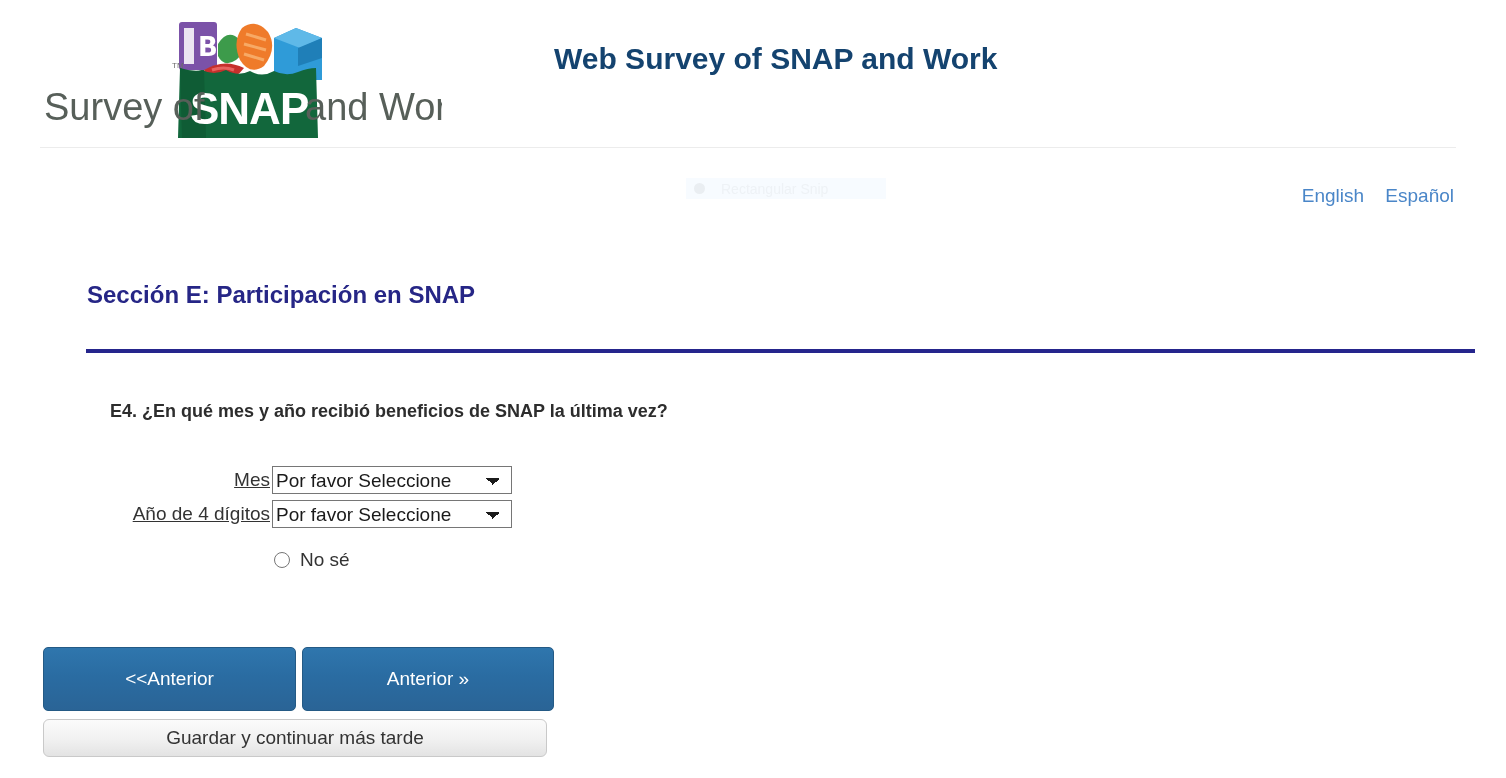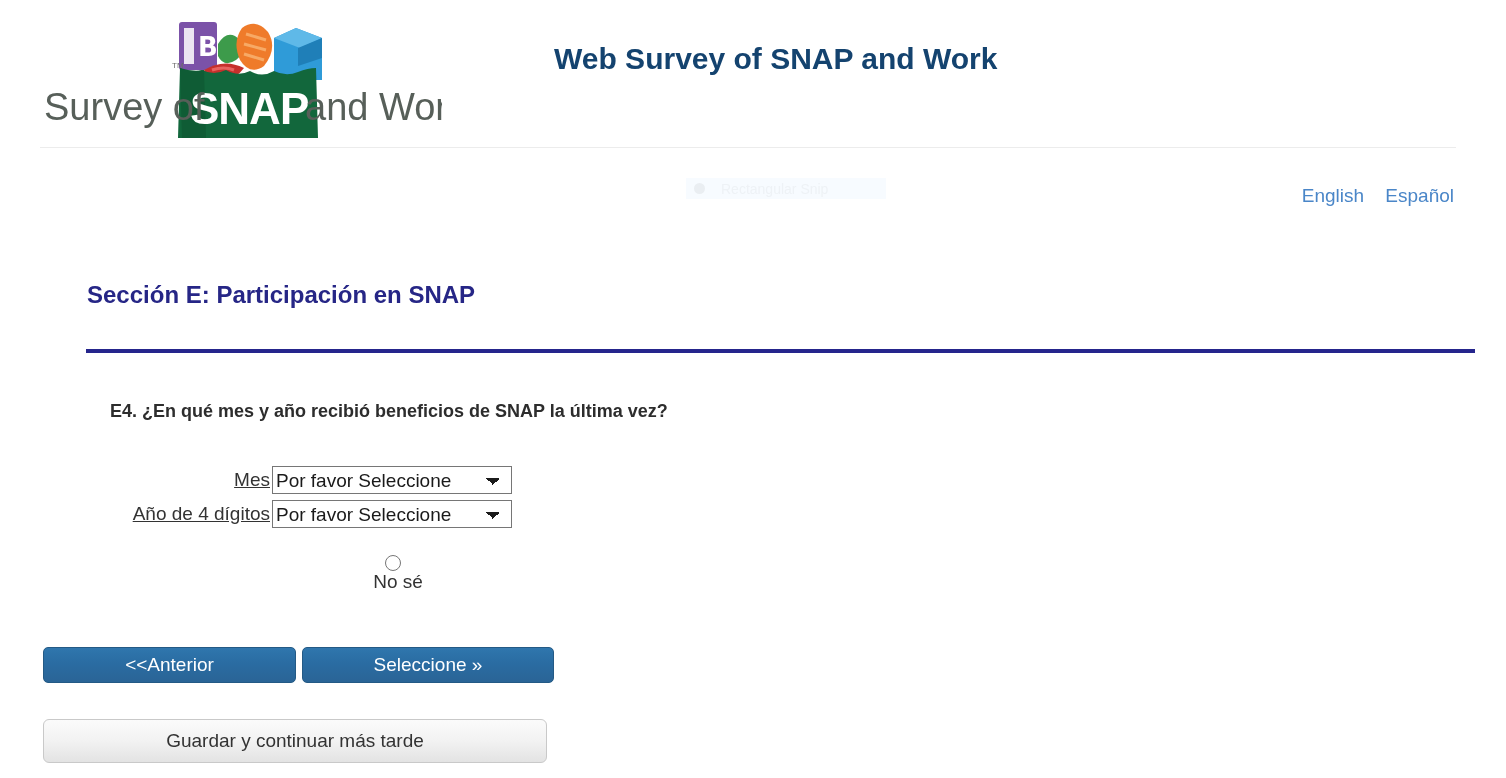--- a/index.html
+++ b/index.html
@@ -163,23 +163,22 @@
     background-position:
       calc(100% - 18px) 11px,
       calc(100% - 11px) 11px;
     background-size: 7px 7px, 7px 7px;
     background-repeat: no-repeat;
     cursor: pointer;
   }
   #radio-row {
     display: flex;
     align-items: center;
-    margin-top: 24px;
+    margin-top: 18px;
     padding-left: 274px;
-    flex-direction: column;
   }
   #radio-row input[type="radio"] {
     width: 16px;
     height: 16px;
     margin: 0;
     accent-color: #555;
     cursor: pointer;
   }
   #radio-row .radio-label {
     margin-left: 10px;
@@ -197,34 +196,34 @@
     display: flex;
     gap: 6px;
   }
   .btn-primary {
     font-family: "Liberation Sans", sans-serif;
     font-size: 19px;
     color: #ffffff;
     background: linear-gradient(to bottom, #2f76ad 0%, #2a6ca2 45%, #2a6496 100%);
     border: 1px solid #245a85;
     border-radius: 5px;
-    height: 36px;
+    height: 64px;
     cursor: pointer;
     text-align: center;
     white-space: nowrap;
   }
   #prev-button { width: 253px; }
   #next-button { width: 252px; }
 
   #save-button {
     position: absolute;
     left: 43px;
     top: 719px;
     width: 504px;
-    height: 44px;
+    height: 38px;
     font-family: "Liberation Sans", sans-serif;
     font-size: 19px;
     color: #333333;
     background: linear-gradient(to bottom, #fbfbfb 0%, #f2f2f2 50%, #e3e3e3 100%);
     border: 1px solid #c9c9c9;
     border-radius: 6px;
     cursor: pointer;
     white-space: nowrap;
   }
 </style>
@@ -302,16 +301,16 @@
   </div>
 
   <div id="radio-row">
     <input type="radio" id="dk" name="e4" style="">
     <label class="radio-label" for="dk">No sé</label>
   </div>
 </div>
 
 <div id="nav-buttons">
   <button id="prev-button" class="btn-primary">&lt;&lt;Anterior</button>
-  <button id="next-button" class="btn-primary">Seleccione »</button>
+  <button id="next-button" class="btn-primary">Anterior »</button>
 </div>
 
 <button id="save-button">Guardar y continuar más tarde</button>
 
 </body></html>

